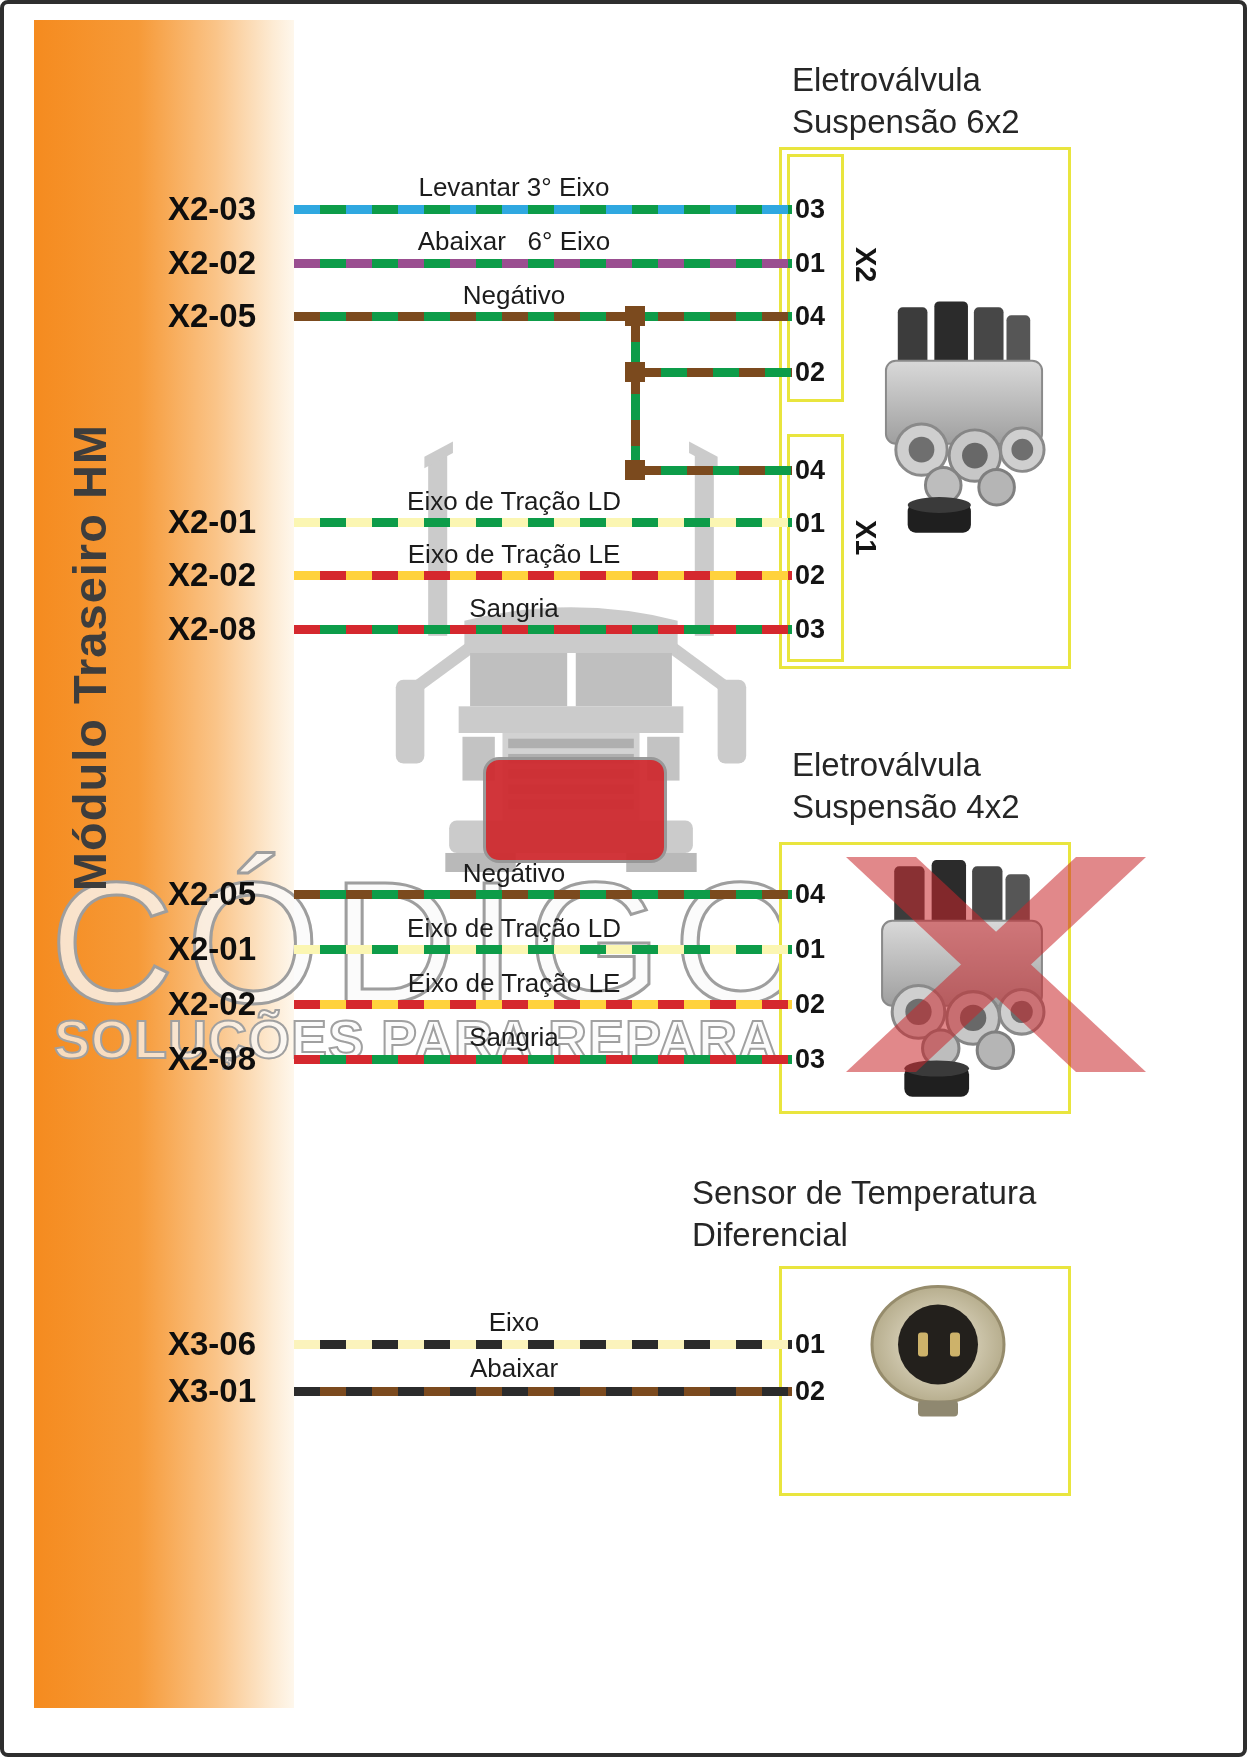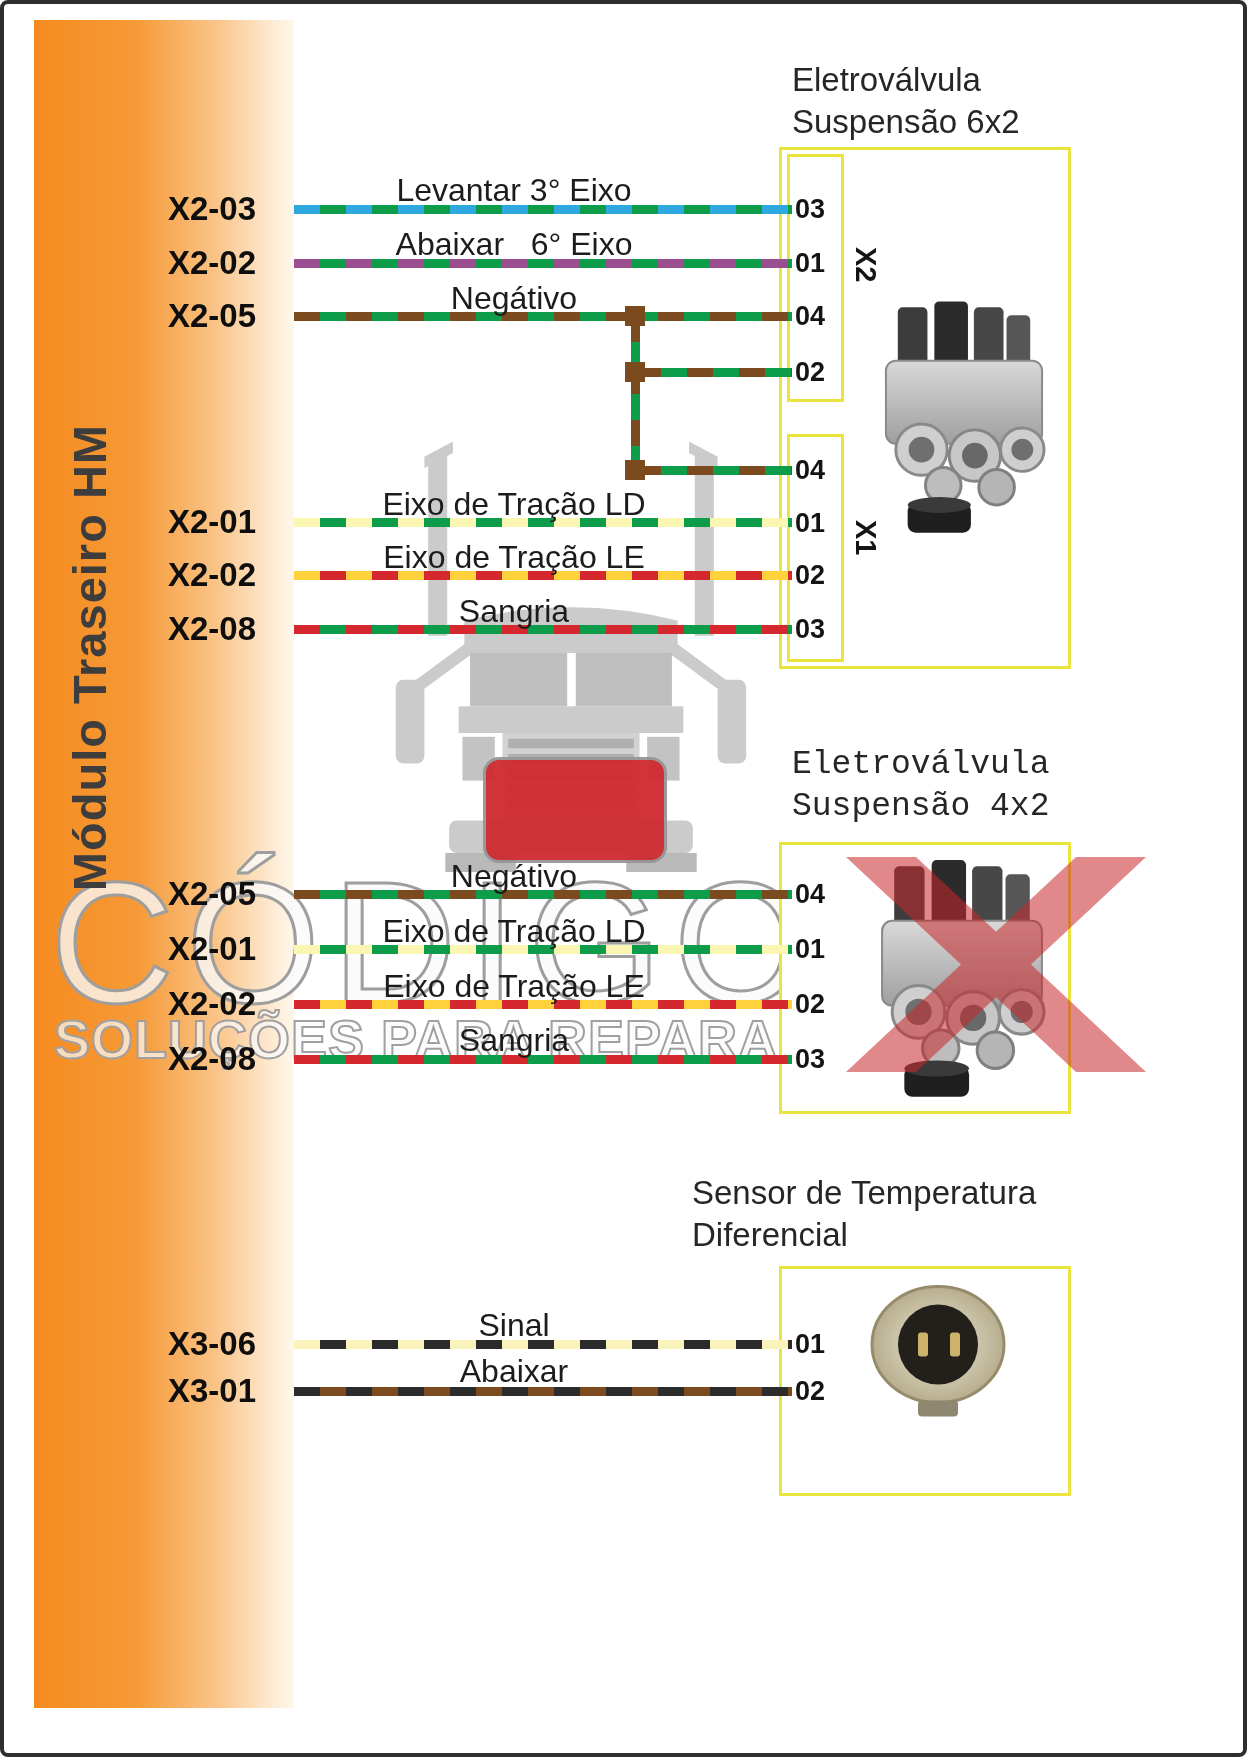--- a/index.html
+++ b/index.html
@@ -14,21 +14,21 @@
   .module-title { left:58px; top:420px; writing-mode:vertical-rl; transform:rotate(180deg);
     font-size:47px; font-weight:bold; color:#3d3d3d; z-index:6; letter-spacing:1px; }
 
   .mpin { font-size:33px; font-weight:bold; color:#0e0e0e; text-align:right;
     height:44px; line-height:44px; z-index:50; }
 
   .wire { height:9px; z-index:40; }
   .wire.v { width:9px; }
   .junction { width:20px; height:20px; z-index:41; }
 
-  .wlabel { font-size:32px; color:#1c1c1c; text-align:center; z-index:50; white-space:pre; }
+  .wlabel { font-size:26px; color:#1c1c1c; text-align:center; z-index:50; white-space:pre; }
   .gtitle { font-size:33px; color:#262626; line-height:1.28; z-index:50; }
 
   .ybox { border:3px solid #e9e53e; background:#ffffff; z-index:10; }
   .ybox.inner { z-index:12; }
 
   .cpin { font-size:27px; font-weight:bold; color:#141414; width:46px; height:40px;
     line-height:40px; z-index:50; }
   .clabel { font-size:29px; font-weight:bold; color:#141414; writing-mode:vertical-lr; z-index:50; }
 
   .photo { z-index:14; }
@@ -157,21 +157,21 @@
   <div class="abs wlabel" style="left:300px;top:482px;width:420px;">Eixo de Tração LD</div>
 
   <div class="abs mpin" style="left:118px;top:549px;width:134px;">X2-02</div>
   <div class="abs wire" style="left: 290px; top: 567px; width: 498px; background: repeating-linear-gradient(90deg, rgb(255, 210, 60) 0px, rgb(255, 210, 60) 26px, rgb(213, 40, 46) 26px, rgb(213, 40, 46) 52px);"></div>
   <div class="abs wlabel" style="left:300px;top:535px;width:420px;">Eixo de Tração LE</div>
 
   <div class="abs mpin" style="left:118px;top:603px;width:134px;">X2-08</div>
   <div class="abs wire" style="left: 290px; top: 621px; width: 498px; background: repeating-linear-gradient(90deg, rgb(213, 40, 46) 0px, rgb(213, 40, 46) 26px, rgb(13, 156, 73) 26px, rgb(13, 156, 73) 52px);"></div>
   <div class="abs wlabel" style="left:300px;top:589px;width:420px;">Sangria</div>
 
-  <div class="abs gtitle" style="left:788px;top:740px;width:310px;font-family:Liberation Mono, monospace;">Eletroválvula Suspensão 4x2</div>
+  <div class="abs gtitle" style="left:788px;top:740px;width:310px;">Eletroválvula Suspensão 4x2</div>
 
   <div class="abs ybox" style="left:775px;top:838px;width:292px;height:272px;"></div>
 
   <div class="abs cpin" style="left:791px;top:870px;">04</div>
   <div class="abs cpin" style="left:791px;top:925px;">01</div>
   <div class="abs cpin" style="left:791px;top:980px;">02</div>
   <div class="abs cpin" style="left:791px;top:1035px;">03</div>
 
   <svg class="abs photo" style="left:872px;top:855px;width:172px;height:245px;" viewBox="0 0 170 240">
     <defs>
@@ -229,19 +229,19 @@
     </defs>
     <ellipse cx="78" cy="62" rx="66" ry="58" fill="url(#sg1)" stroke="#968c6c" stroke-width="3"></ellipse>
     <circle cx="78" cy="62" r="40" fill="#23201c"></circle>
     <rect x="58" y="50" width="10" height="24" rx="3" fill="#cdb26a"></rect>
     <rect x="90" y="50" width="10" height="24" rx="3" fill="#cdb26a"></rect>
     <rect x="58" y="118" width="40" height="16" rx="4" fill="#8f8870"></rect>
   </svg>
 
   <div class="abs mpin" style="left:118px;top:1318px;width:134px;">X3-06</div>
   <div class="abs wire" style="left: 290px; top: 1336px; width: 498px; background: repeating-linear-gradient(90deg, rgb(251, 243, 188) 0px, rgb(251, 243, 188) 26px, rgb(43, 43, 43) 26px, rgb(43, 43, 43) 52px);"></div>
-  <div class="abs wlabel" style="left:300px;top:1303px;width:420px;">Sinal</div>
+  <div class="abs wlabel" style="left:300px;top:1303px;width:420px;">Eixo</div>
 
   <div class="abs mpin" style="left:118px;top:1365px;width:134px;">X3-01</div>
   <div class="abs wire" style="left: 290px; top: 1383px; width: 498px; background: repeating-linear-gradient(90deg, rgb(43, 43, 43) 0px, rgb(43, 43, 43) 26px, rgb(123, 74, 30) 26px, rgb(123, 74, 30) 52px);"></div>
   <div class="abs wlabel" style="left:300px;top:1349px;width:420px;">Abaixar</div>
 
 </div>
 
 </body></html>

